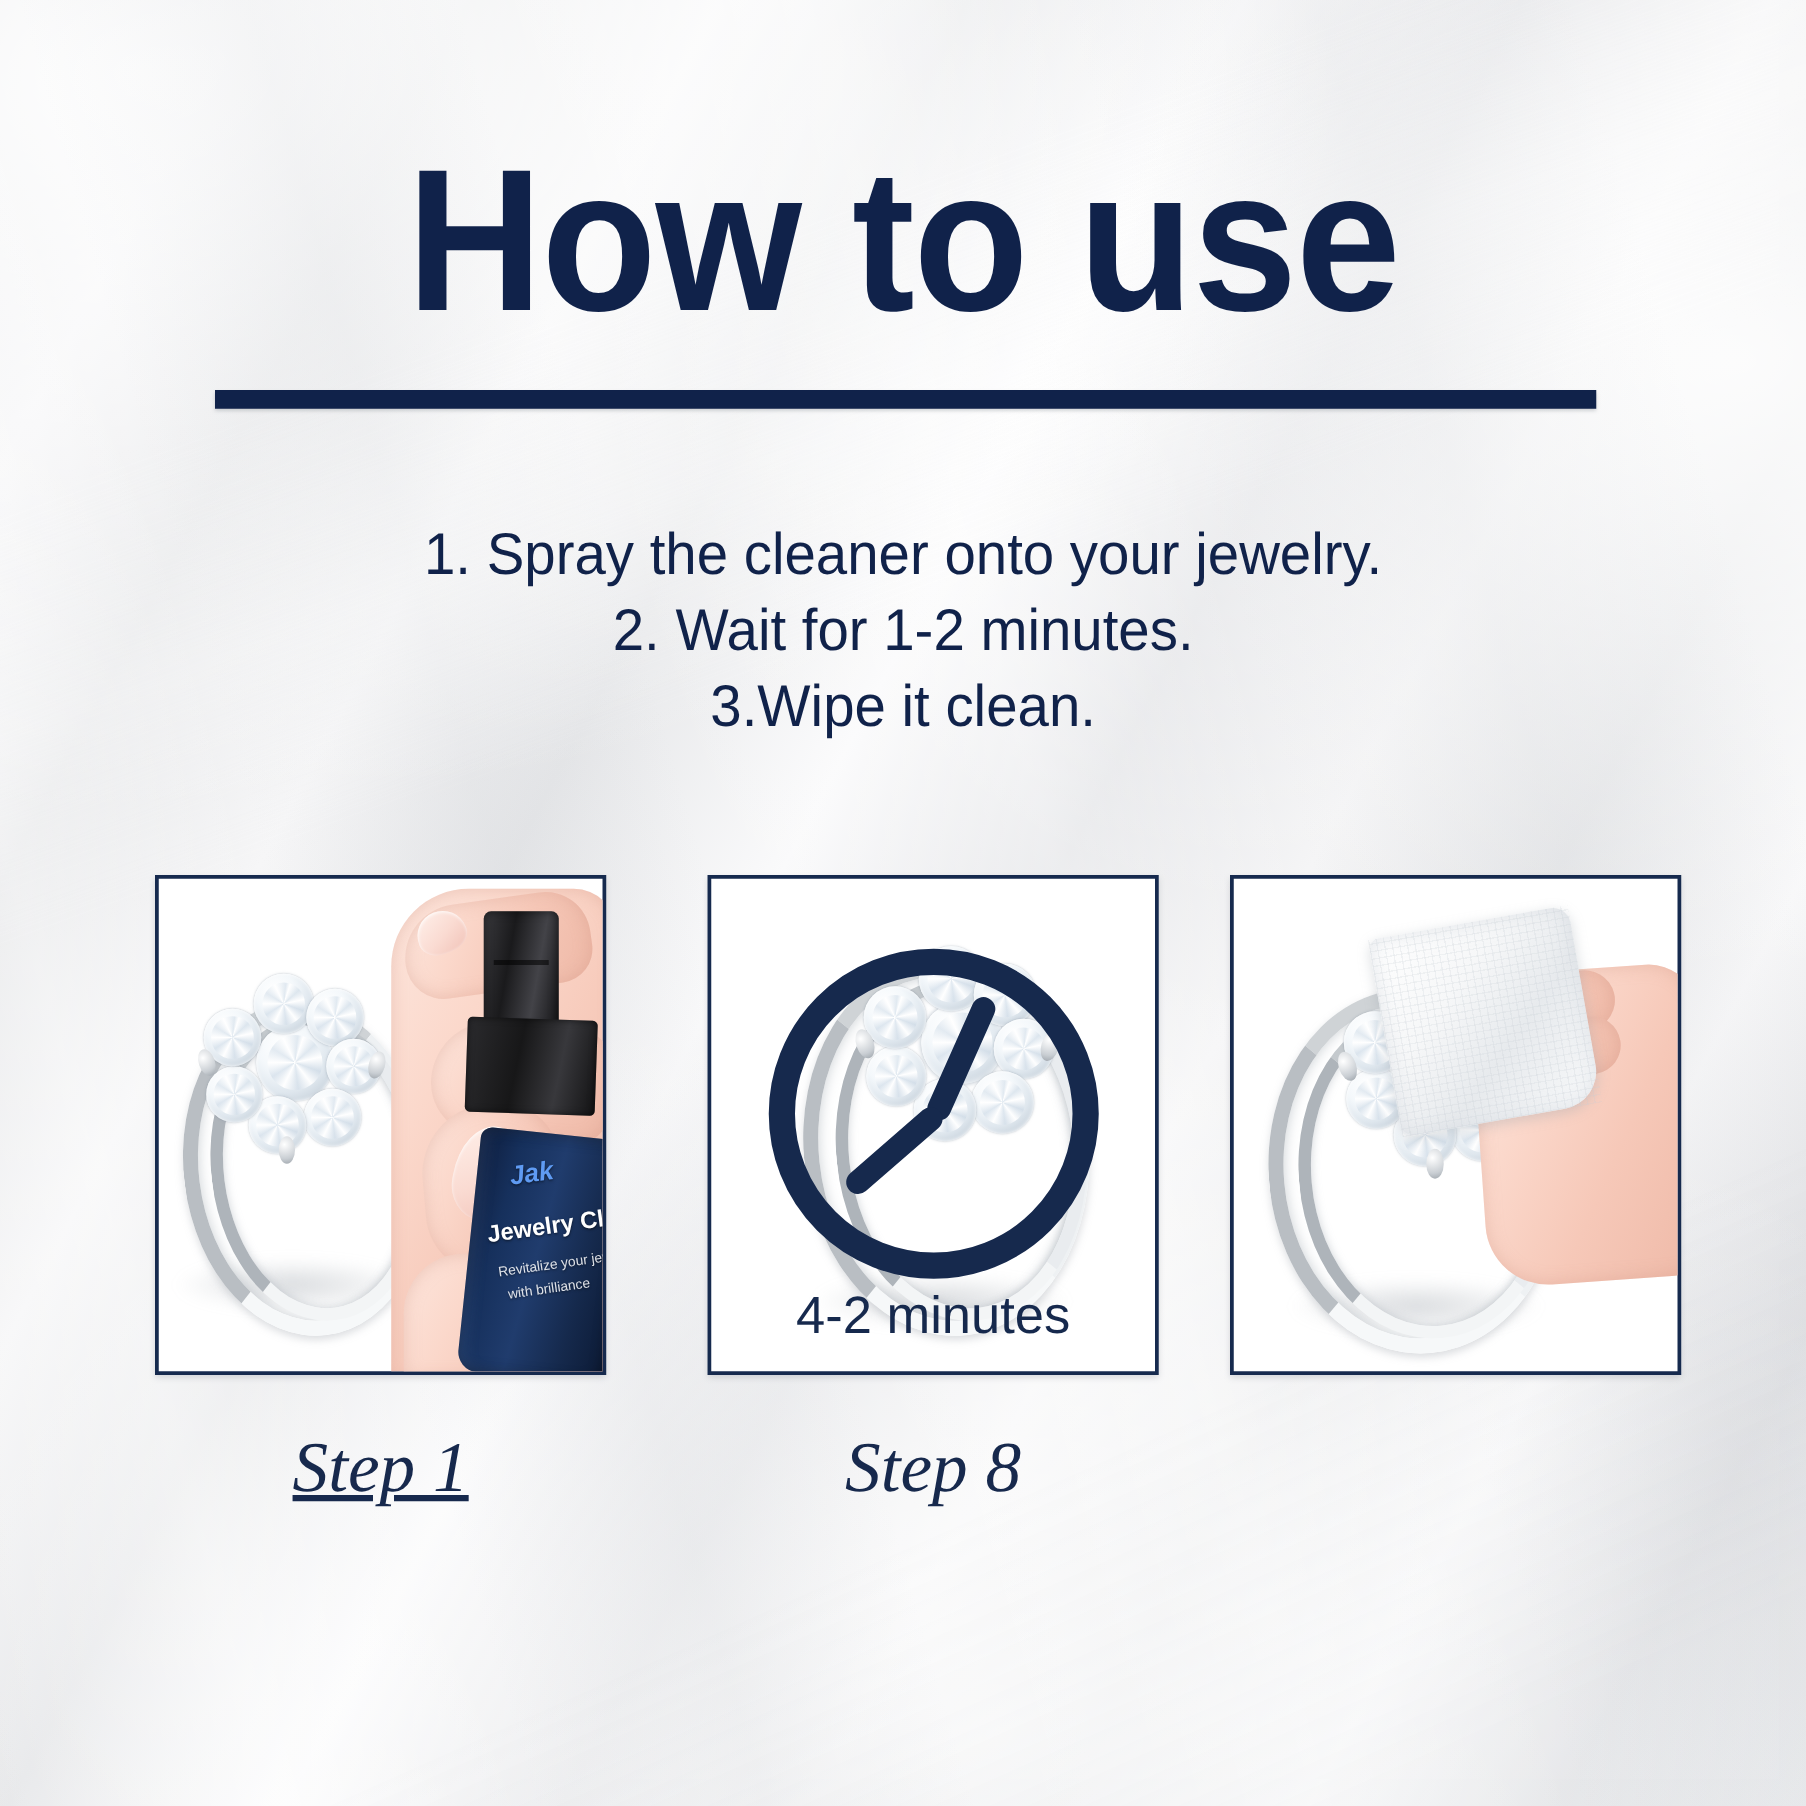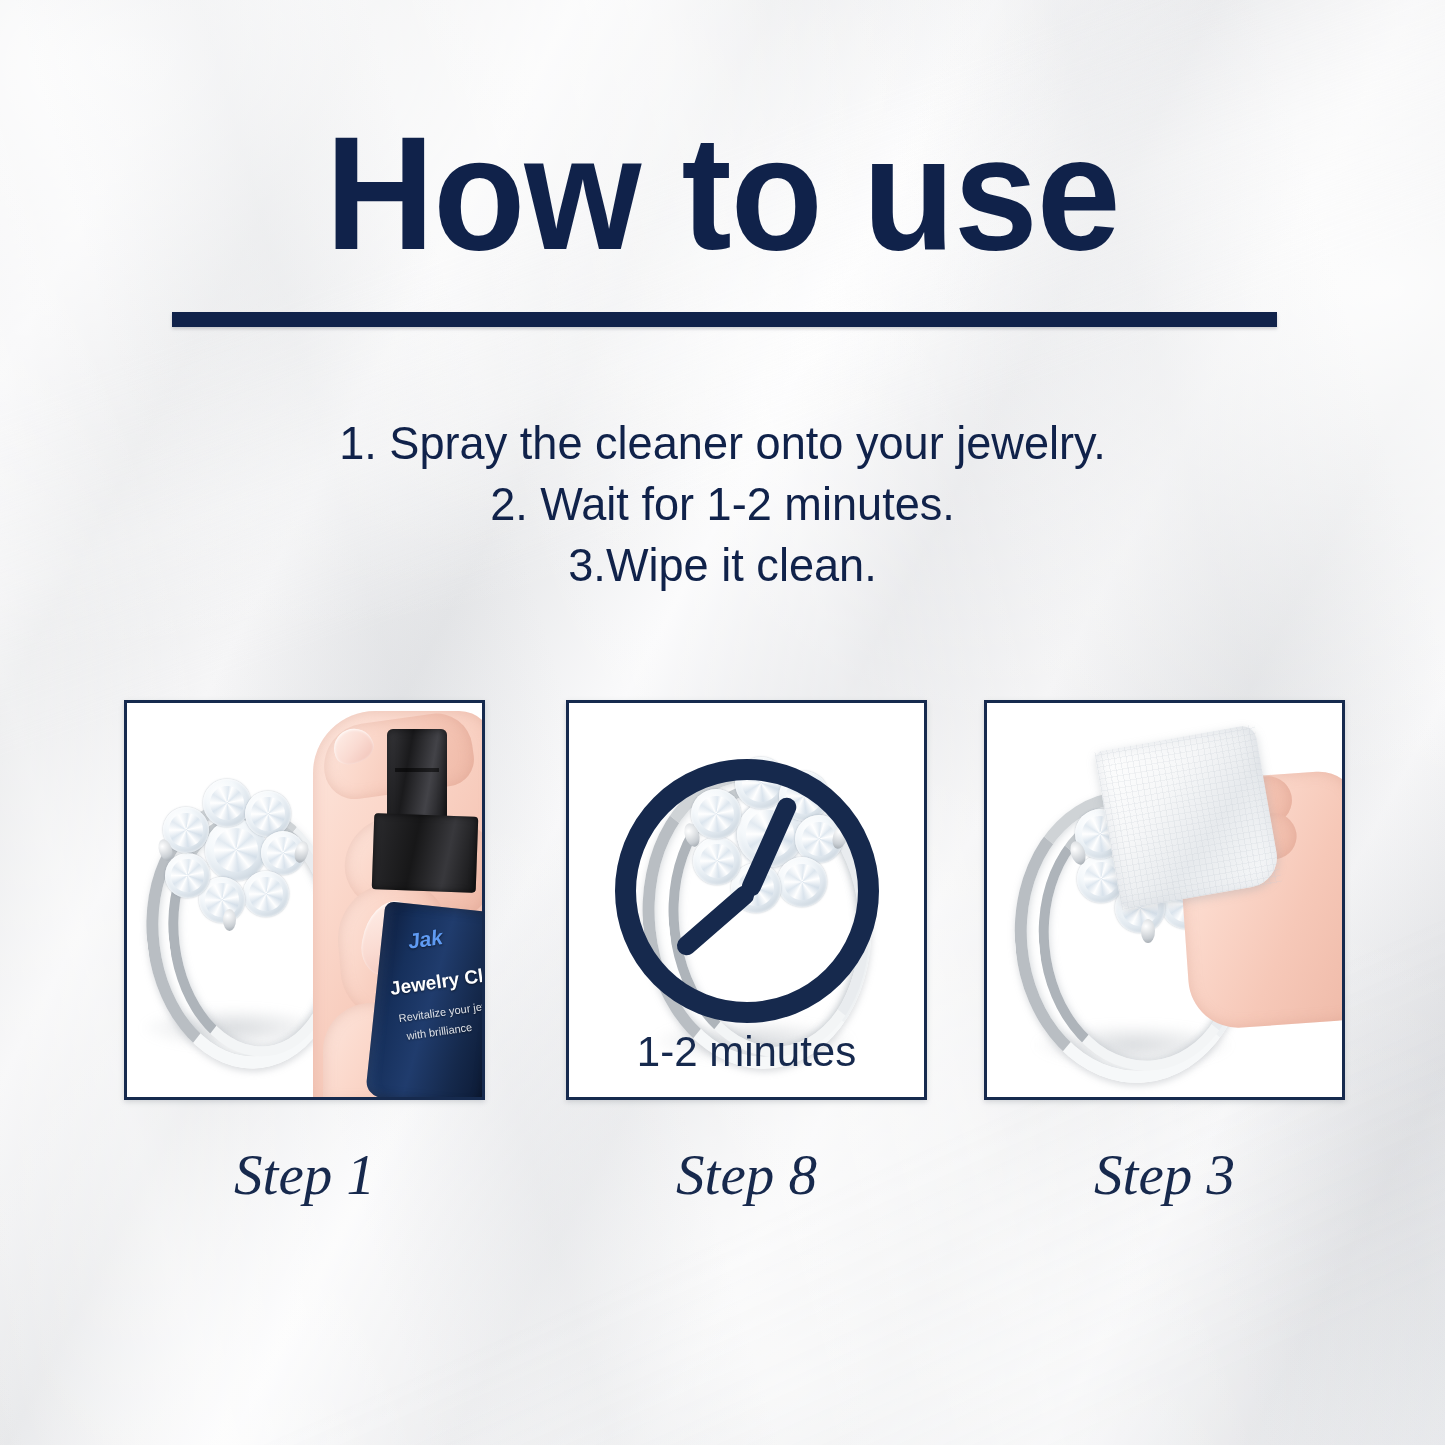--- a/index.html
+++ b/index.html
@@ -262,21 +262,21 @@
             <div class="prong" style="left:148px;top:68px;width:14px;height:24px;transform:rotate(16deg);"></div>
           </div>
         </div>
 
         <div class="clockwrap" style="left:46px;top:56px;width:264px;height:264px;">
           <div class="clock-ring"></div>
           <div class="hand" style="left:130px;top:123px;width:106px;height:19px;transform:rotate(-66deg);"></div>
           <div class="hand" style="left:130px;top:123px;width:96px;height:19px;transform:rotate(139deg);"></div>
         </div>
 
-        <div class="cap-time" style="top:325px;">1-2 minutes</div>
+        <div class="cap-time" style="top:325px;">4-2 minutes</div>
 
       </div>
     </div>
 
     <div class="panel p3">
       <div class="pinner">
 
         <div class="ring" style="left:18px;top:74px;width:254px;height:300px;">
           <div class="ringshadow" style="left:26px;top:246px;width:204px;height:44px;"></div>
           <div class="band outer" style="left:10px;top:14px;width:210px;height:268px;transform:rotate(-5deg);"></div>
@@ -304,17 +304,16 @@
 
         <div class="cloth" style="left:120px;top:34px;width:162px;height:160px;border-radius:8px 14px 30px 10px;transform:rotate(-10deg);">
           <div class="cloth-tex"></div>
         </div>
 
       </div>
     </div>
 
   </div>
 
-  <div class="caption" style="left:124px;top:1146px;">Step 1</div>
+  <div class="caption" style="left:124px;top:1146px;text-decoration:underline;">Step 1</div>
   <div class="caption" style="left:566px;top:1146px;">Step 8</div>
-  <div class="caption" style="left:984px;top:1146px;">Step 3</div>
 
 </div>
 
 </body></html>

